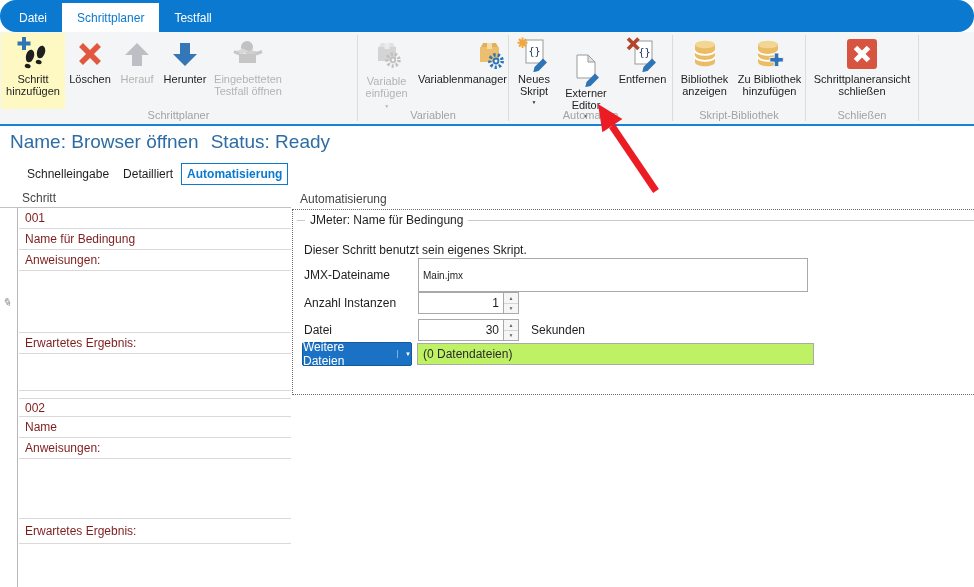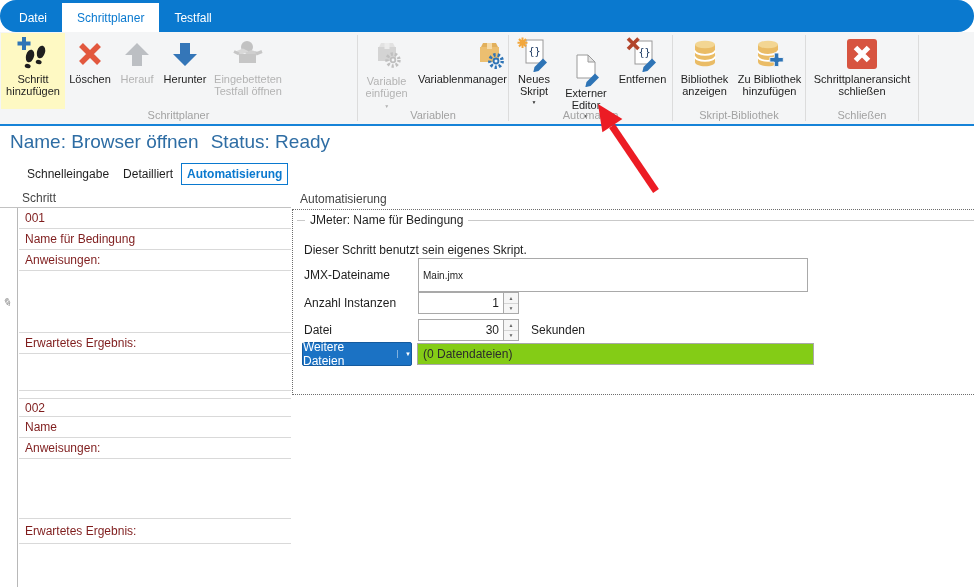--- a/index.html
+++ b/index.html
@@ -70,21 +70,21 @@
   .spin { width:15px; display:flex; flex-direction:column; border-left:1px solid #a9a9a9; }
   .spin span { flex:1; display:flex; align-items:center; justify-content:center;
     font-size:5px; color:#666; background:#f6f6f6; cursor:default; }
   .spin span:first-child { border-bottom:1px solid #d5d5d5; }
   .unit { margin-left:12px; color:#1e1e1e; }
   .filesrow { position:absolute; left:9px; top:132px; display:flex; align-items:center; }
   .btn-blue { width:110px; height:24px; background:#1b72c4; border:1px solid #145a9e; border-radius:2px;
     color:#fff; display:flex; align-items:center; justify-content:center; font-size:12px; cursor:default; }
   .btn-blue .bcaret { font-size:6px; margin-left:9px; padding-left:7px;
     border-left:1px solid rgba(255,255,255,.45); line-height:8px; }
-  .files-field { width:397px; height:22px; margin-left:5px; background:#84cc16;
+  .files-field { width:397px; height:22px; margin-left:5px; background:#bef264;
     border:1px solid #a9a9a9; display:flex; align-items:center; padding-left:5px; color:#2b2b2b; }
   
   .annotation-layer { position:absolute; left:0; top:0; width:974px; height:587px;
     pointer-events:none; z-index:60; }
 </style>
 </head>
 <body>
 
 <div id="root">
 

